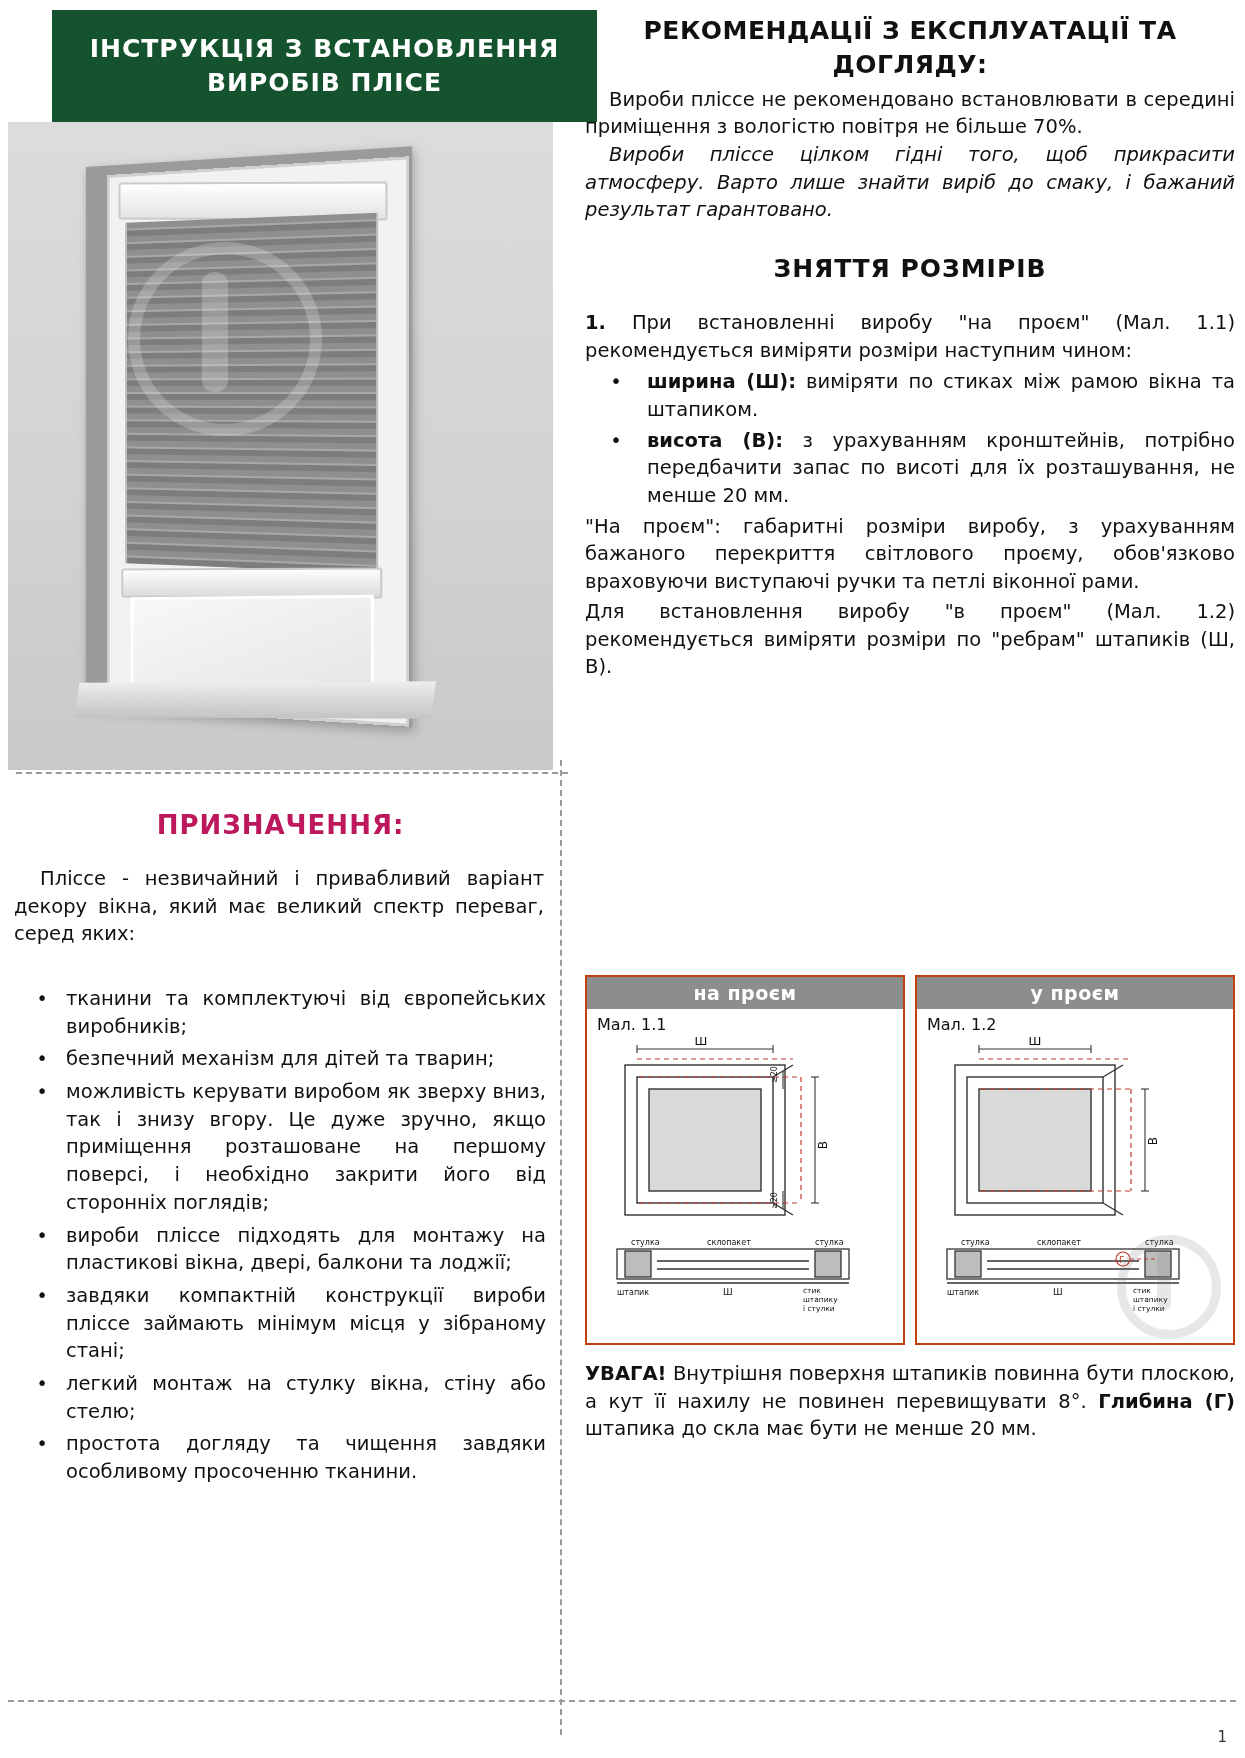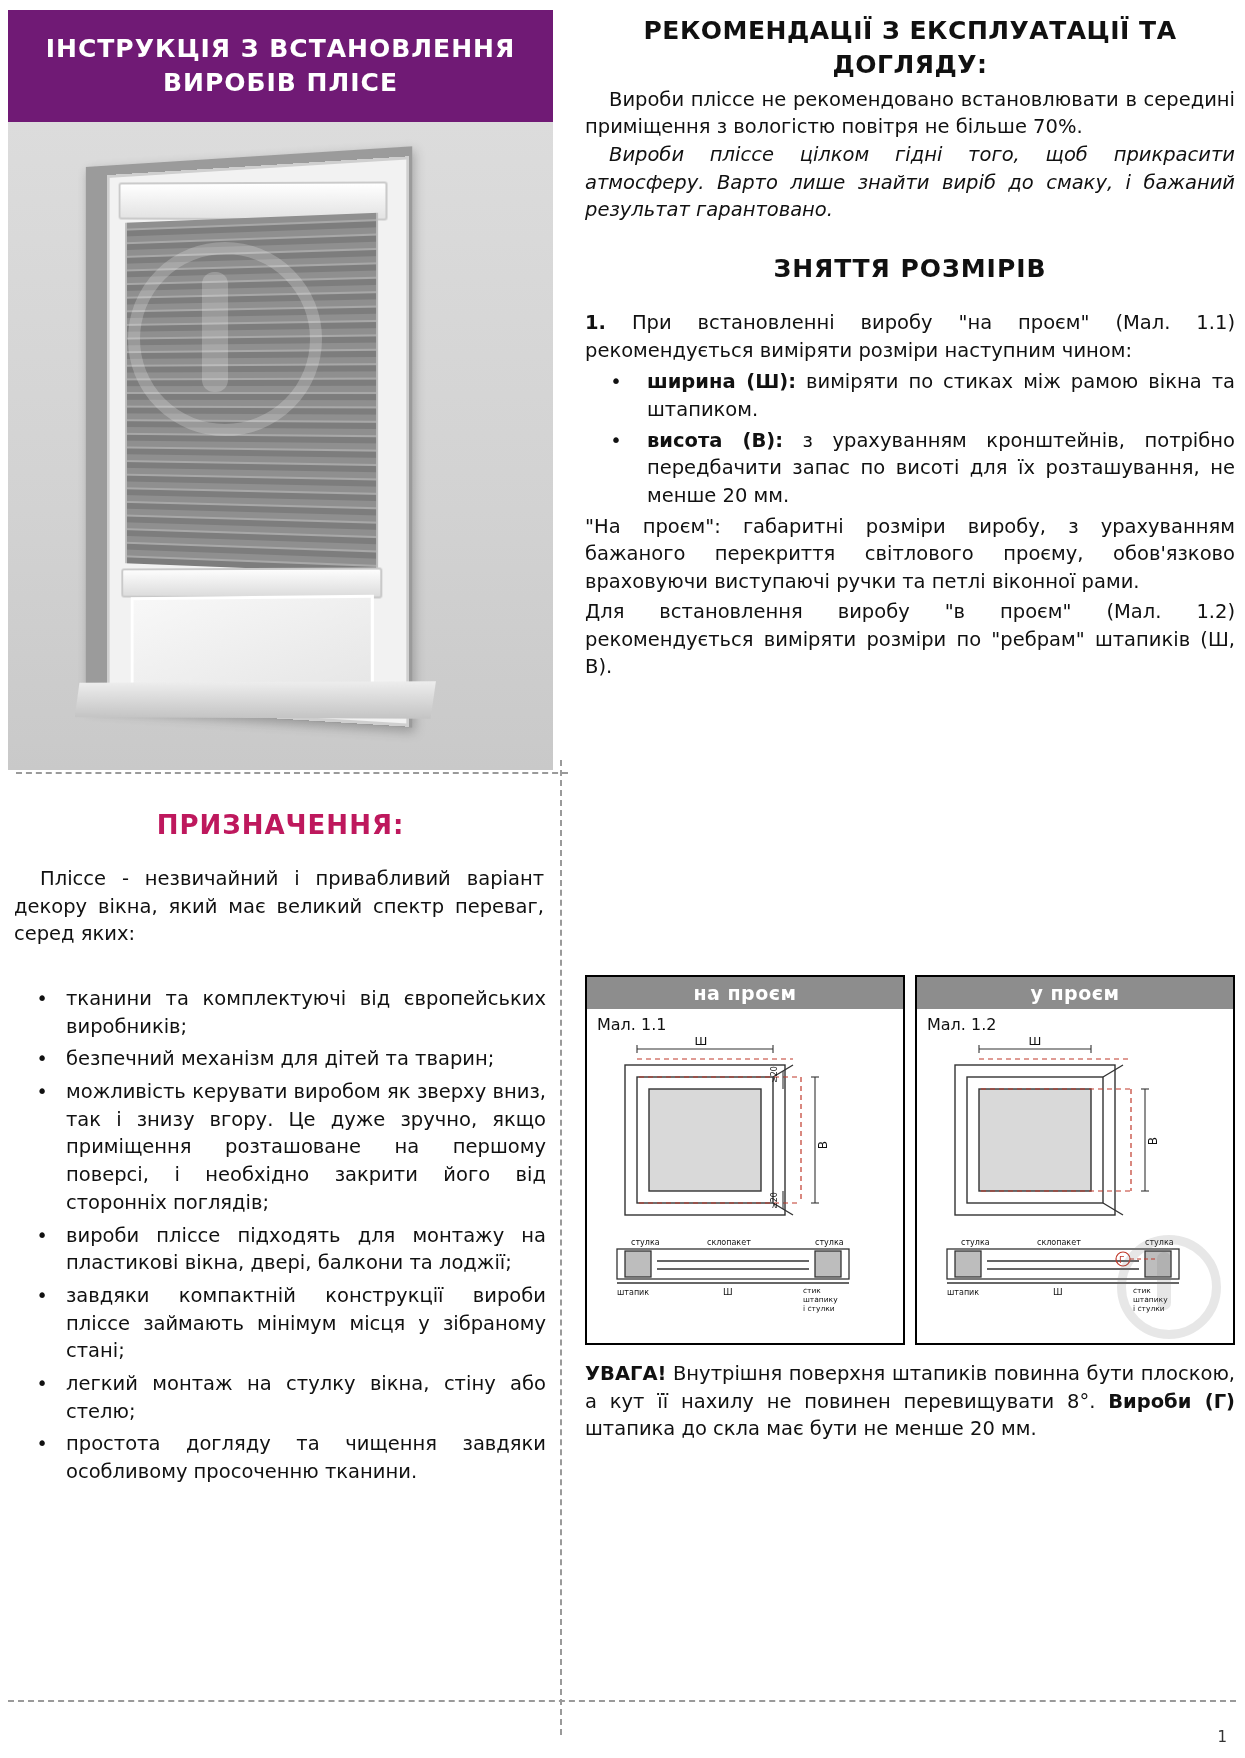--- a/index.html
+++ b/index.html
@@ -10,25 +10,25 @@
     position:relative;
     overflow:hidden;
   }
   .page{position:absolute;inset:0;}
 
   
   .left-col{
     position:absolute;left:8px;top:10px;width:545px;height:1740px;
   }
   .left-header{
-    background:#701a75;color:#ffffff;
+    background:#14532d;color:#ffffff;
     width:545px;height:112px;
     display:flex;align-items:center;justify-content:center;
     text-align:center;
-    font-weight:bold;font-size:25px;letter-spacing:1px;line-height:1.35;
+    font-weight:bold;font-size:25px;letter-spacing:1px;line-height:1.35;margin-left:44px;
   }
   .left-photo{
     position:absolute;left:0;top:112px;width:545px;height:648px;
     background:#d5d5d5;
     overflow:hidden;
   }
   
   .wall{position:absolute;inset:0;background:linear-gradient(180deg,#dcdcdc 0%,#d2d2d2 60%,#c9c9c9 100%);}
   .reveal{
     position:absolute;left:70px;top:35px;width:330px;height:560px;
@@ -128,21 +128,21 @@
   .r-list .row{display:flex;margin-bottom:3px;}
   .r-list .bul{width:62px;text-align:center;flex:none;}
   .r-list .txt{flex:1;text-align:justify;}
 
   
   .fig-wrap{
     position:absolute;left:585px;top:975px;width:650px;height:370px;
     display:flex;gap:10px;
   }
   .fig{
-    width:320px;border:2px solid #000000;background:#fff;position:relative;
+    width:320px;border:2px solid #c2410c;background:#fff;position:relative;
   }
   .fig-head{
     background:#8d8d8d;color:#fff;text-align:center;font-weight:bold;
     font-size:19px;padding:5px 0;letter-spacing:.5px;
   }
   .fig-label{position:absolute;left:10px;top:38px;font-size:16px;color:#111;}
   .fig-canvas{position:absolute;left:0;top:60px;width:100%;height:290px;}
   .watermark-fig{
     position:absolute;right:12px;bottom:4px;width:86px;height:86px;
     border-radius:50%;border:9px solid rgba(120,120,120,.18);
@@ -359,18 +359,18 @@
           <text x="216" y="256" font-size="7.5" fill="#111" font-family="DejaVu Sans, sans-serif">стик</text>
           <text x="216" y="265" font-size="7.5" fill="#111" font-family="DejaVu Sans, sans-serif">штапику</text>
           <text x="216" y="274" font-size="7.5" fill="#111" font-family="DejaVu Sans, sans-serif">і стулки</text>
         </svg>
       </div>
       <div class="watermark-fig"></div>
     </div>
   </div>
 
   <div class="warn">
-    <b>УВАГА!</b><span> Внутрішня поверхня штапиків повинна бути плоскою, а кут її нахилу не повинен перевищувати 8°. </span><b>Вироби (Г)</b><span> штапика до скла має бути не менше 20 мм.</span>
+    <b>УВАГА!</b><span> Внутрішня поверхня штапиків повинна бути плоскою, а кут її нахилу не повинен перевищувати 8°. </span><b>Глибина (Г)</b><span> штапика до скла має бути не менше 20 мм.</span>
   </div>
 
   <div class="b-divider"></div>
   <div class="page-num">1</div>
 </div>
 
 </body></html>

